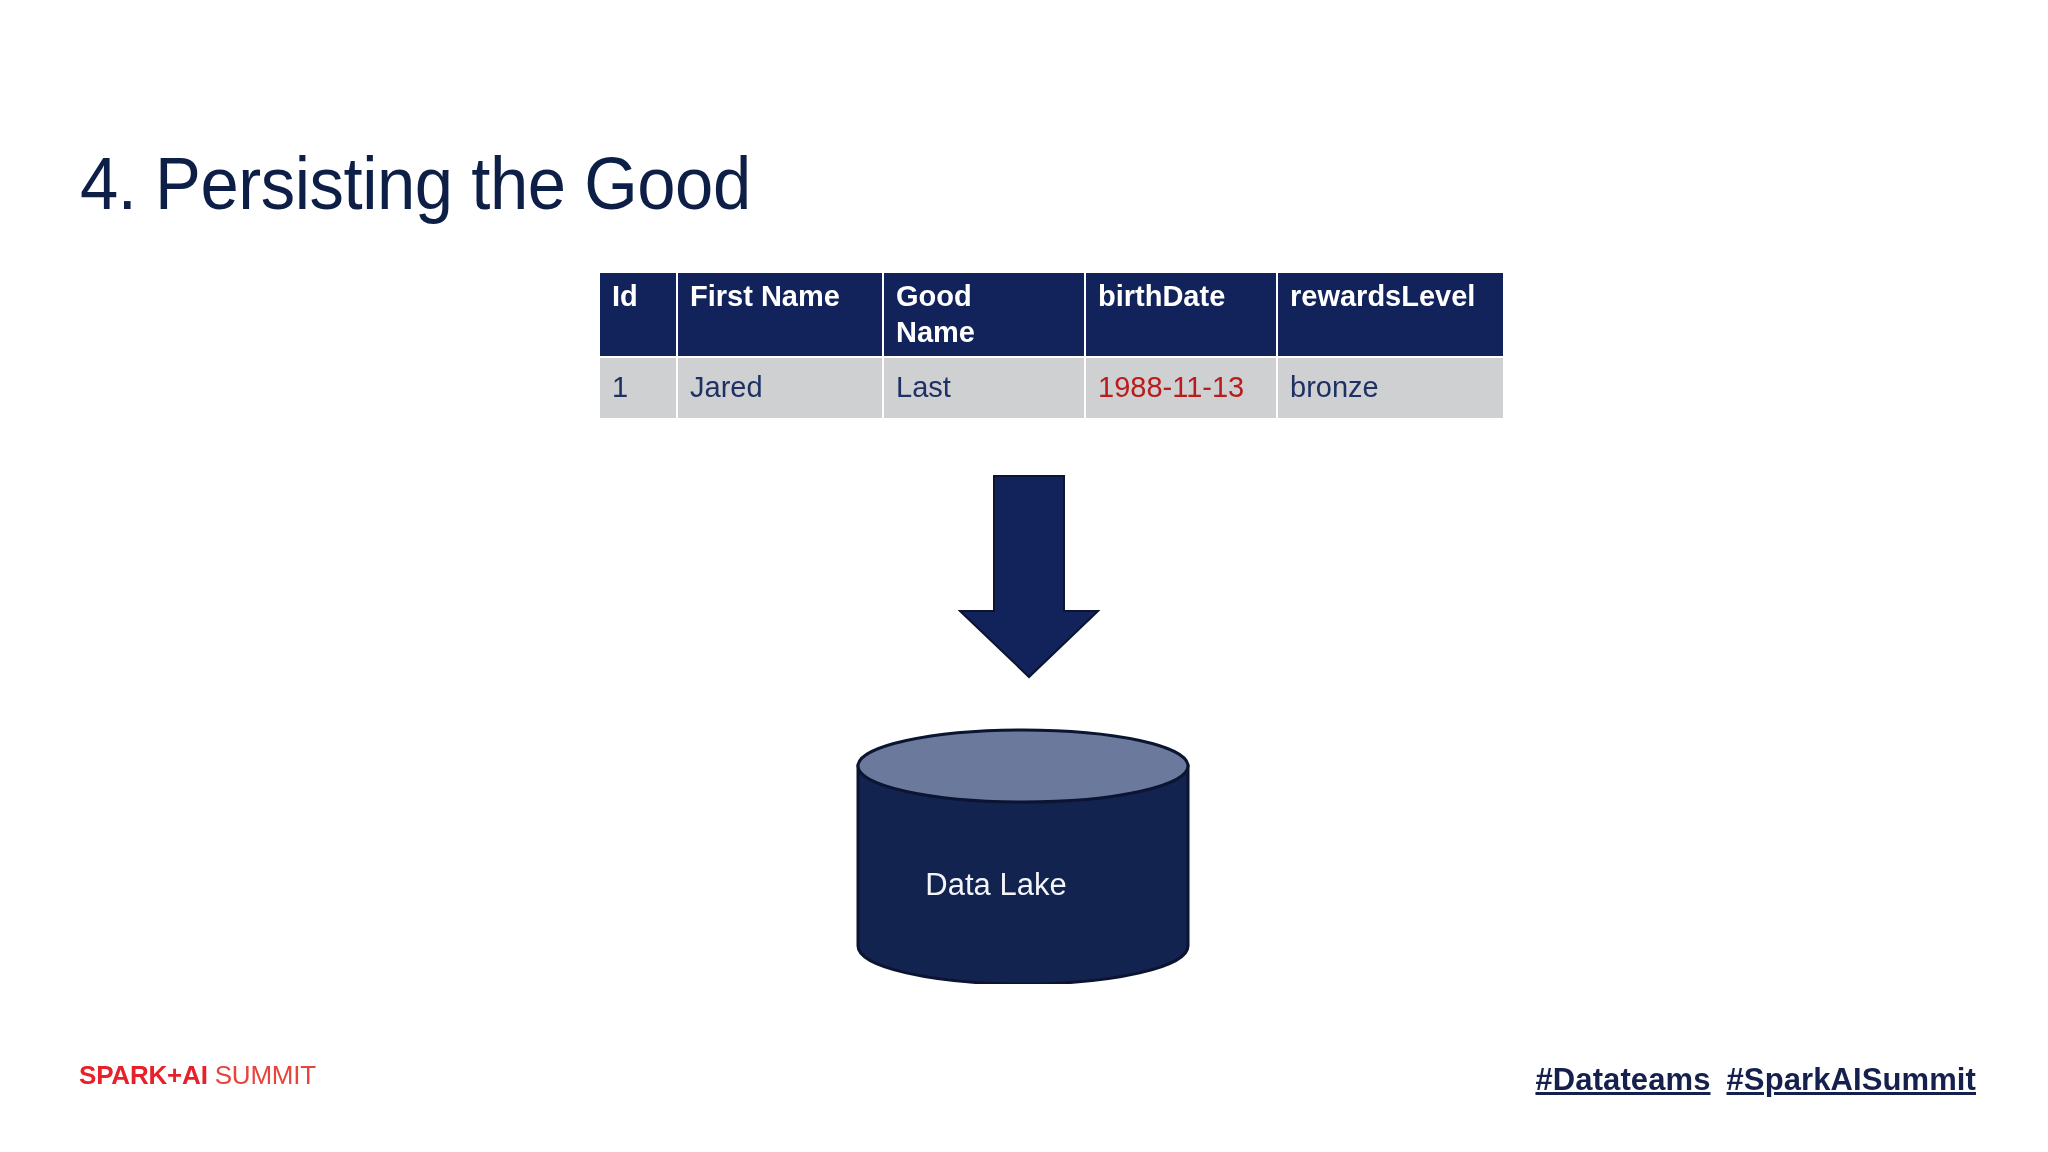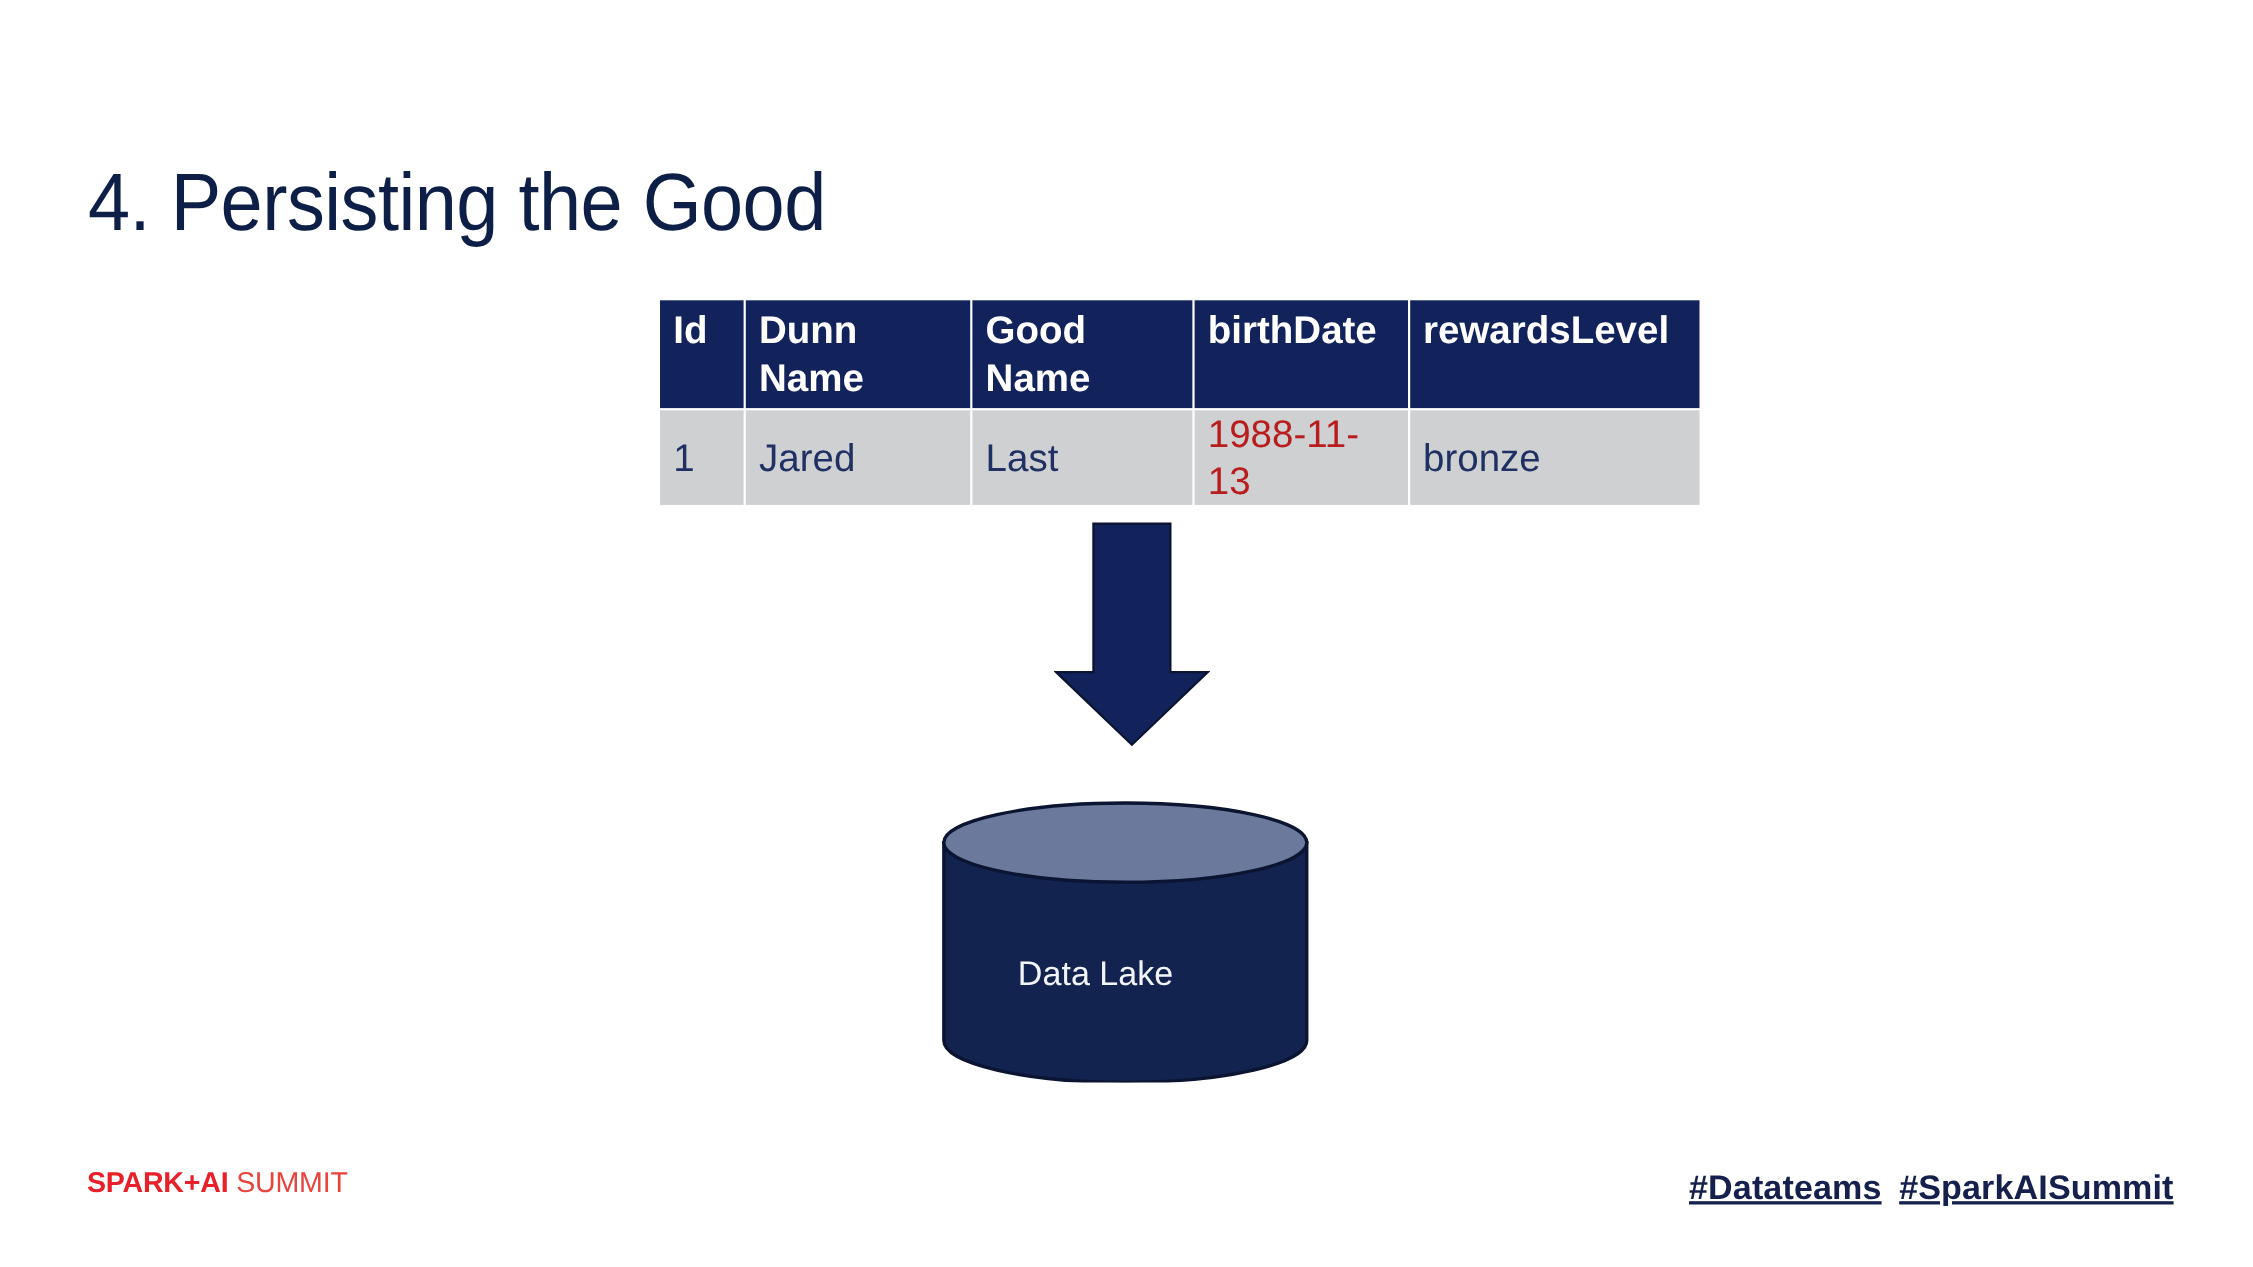--- a/index.html
+++ b/index.html
@@ -44,21 +44,21 @@
     top: 271px;
     border-collapse: separate;
     border-spacing: 2px 2px;
     table-layout: fixed;
   }
   .data-table th,
   .data-table td {
     padding: 6px 28px 6px 12px;
     text-align: left;
     vertical-align: top;
-    font-size: 35px;
+    font-size: 29px;
     line-height: 1.23;
     margin-left: 45px;
   }
   .data-table thead th {
     background: #12235c;
     color: #ffffff;
     font-weight: bold;
     height: 72px;
     box-sizing: border-box;
   }
@@ -156,21 +156,21 @@
     <colgroup>
       <col class="col-id">
       <col class="col-first">
       <col class="col-last">
       <col class="col-birth">
       <col class="col-rewards">
     </colgroup>
     <thead>
       <tr>
         <th>Id</th>
-        <th>Dunn Name</th>
+        <th>First Name</th>
         <th>Good Name</th>
         <th>birthDate</th>
         <th>rewardsLevel</th>
       </tr>
     </thead>
     <tbody>
       <tr>
         <td>1</td>
         <td>Jared</td>
         <td>Last</td>

